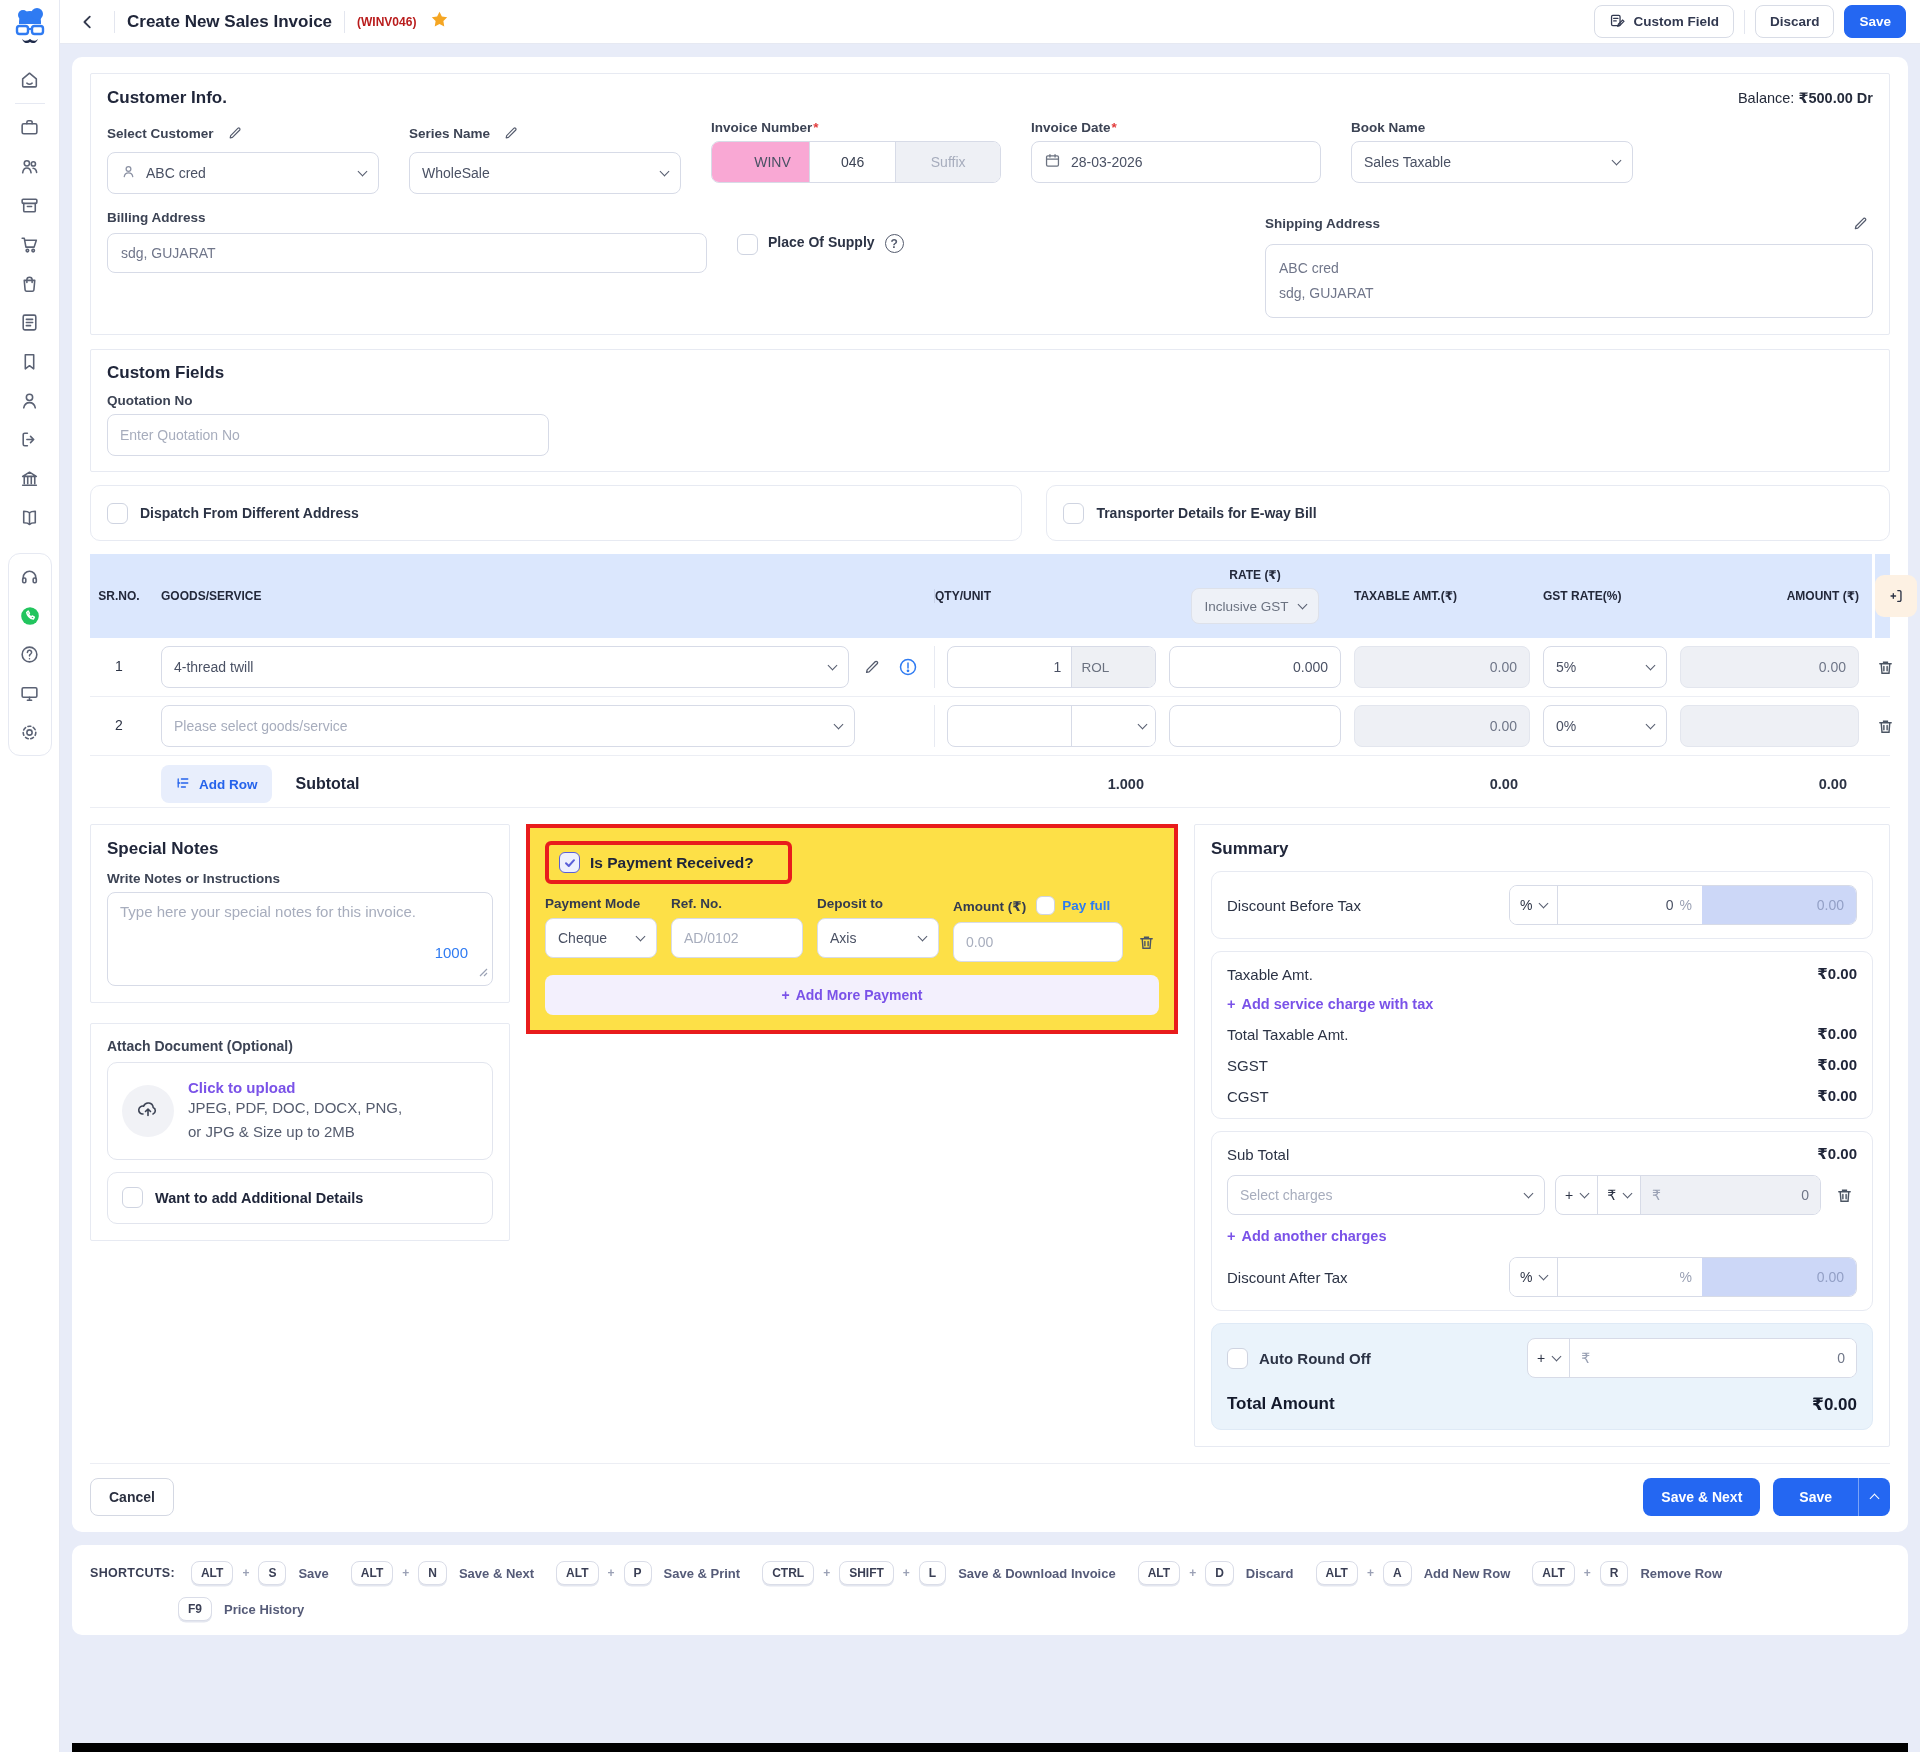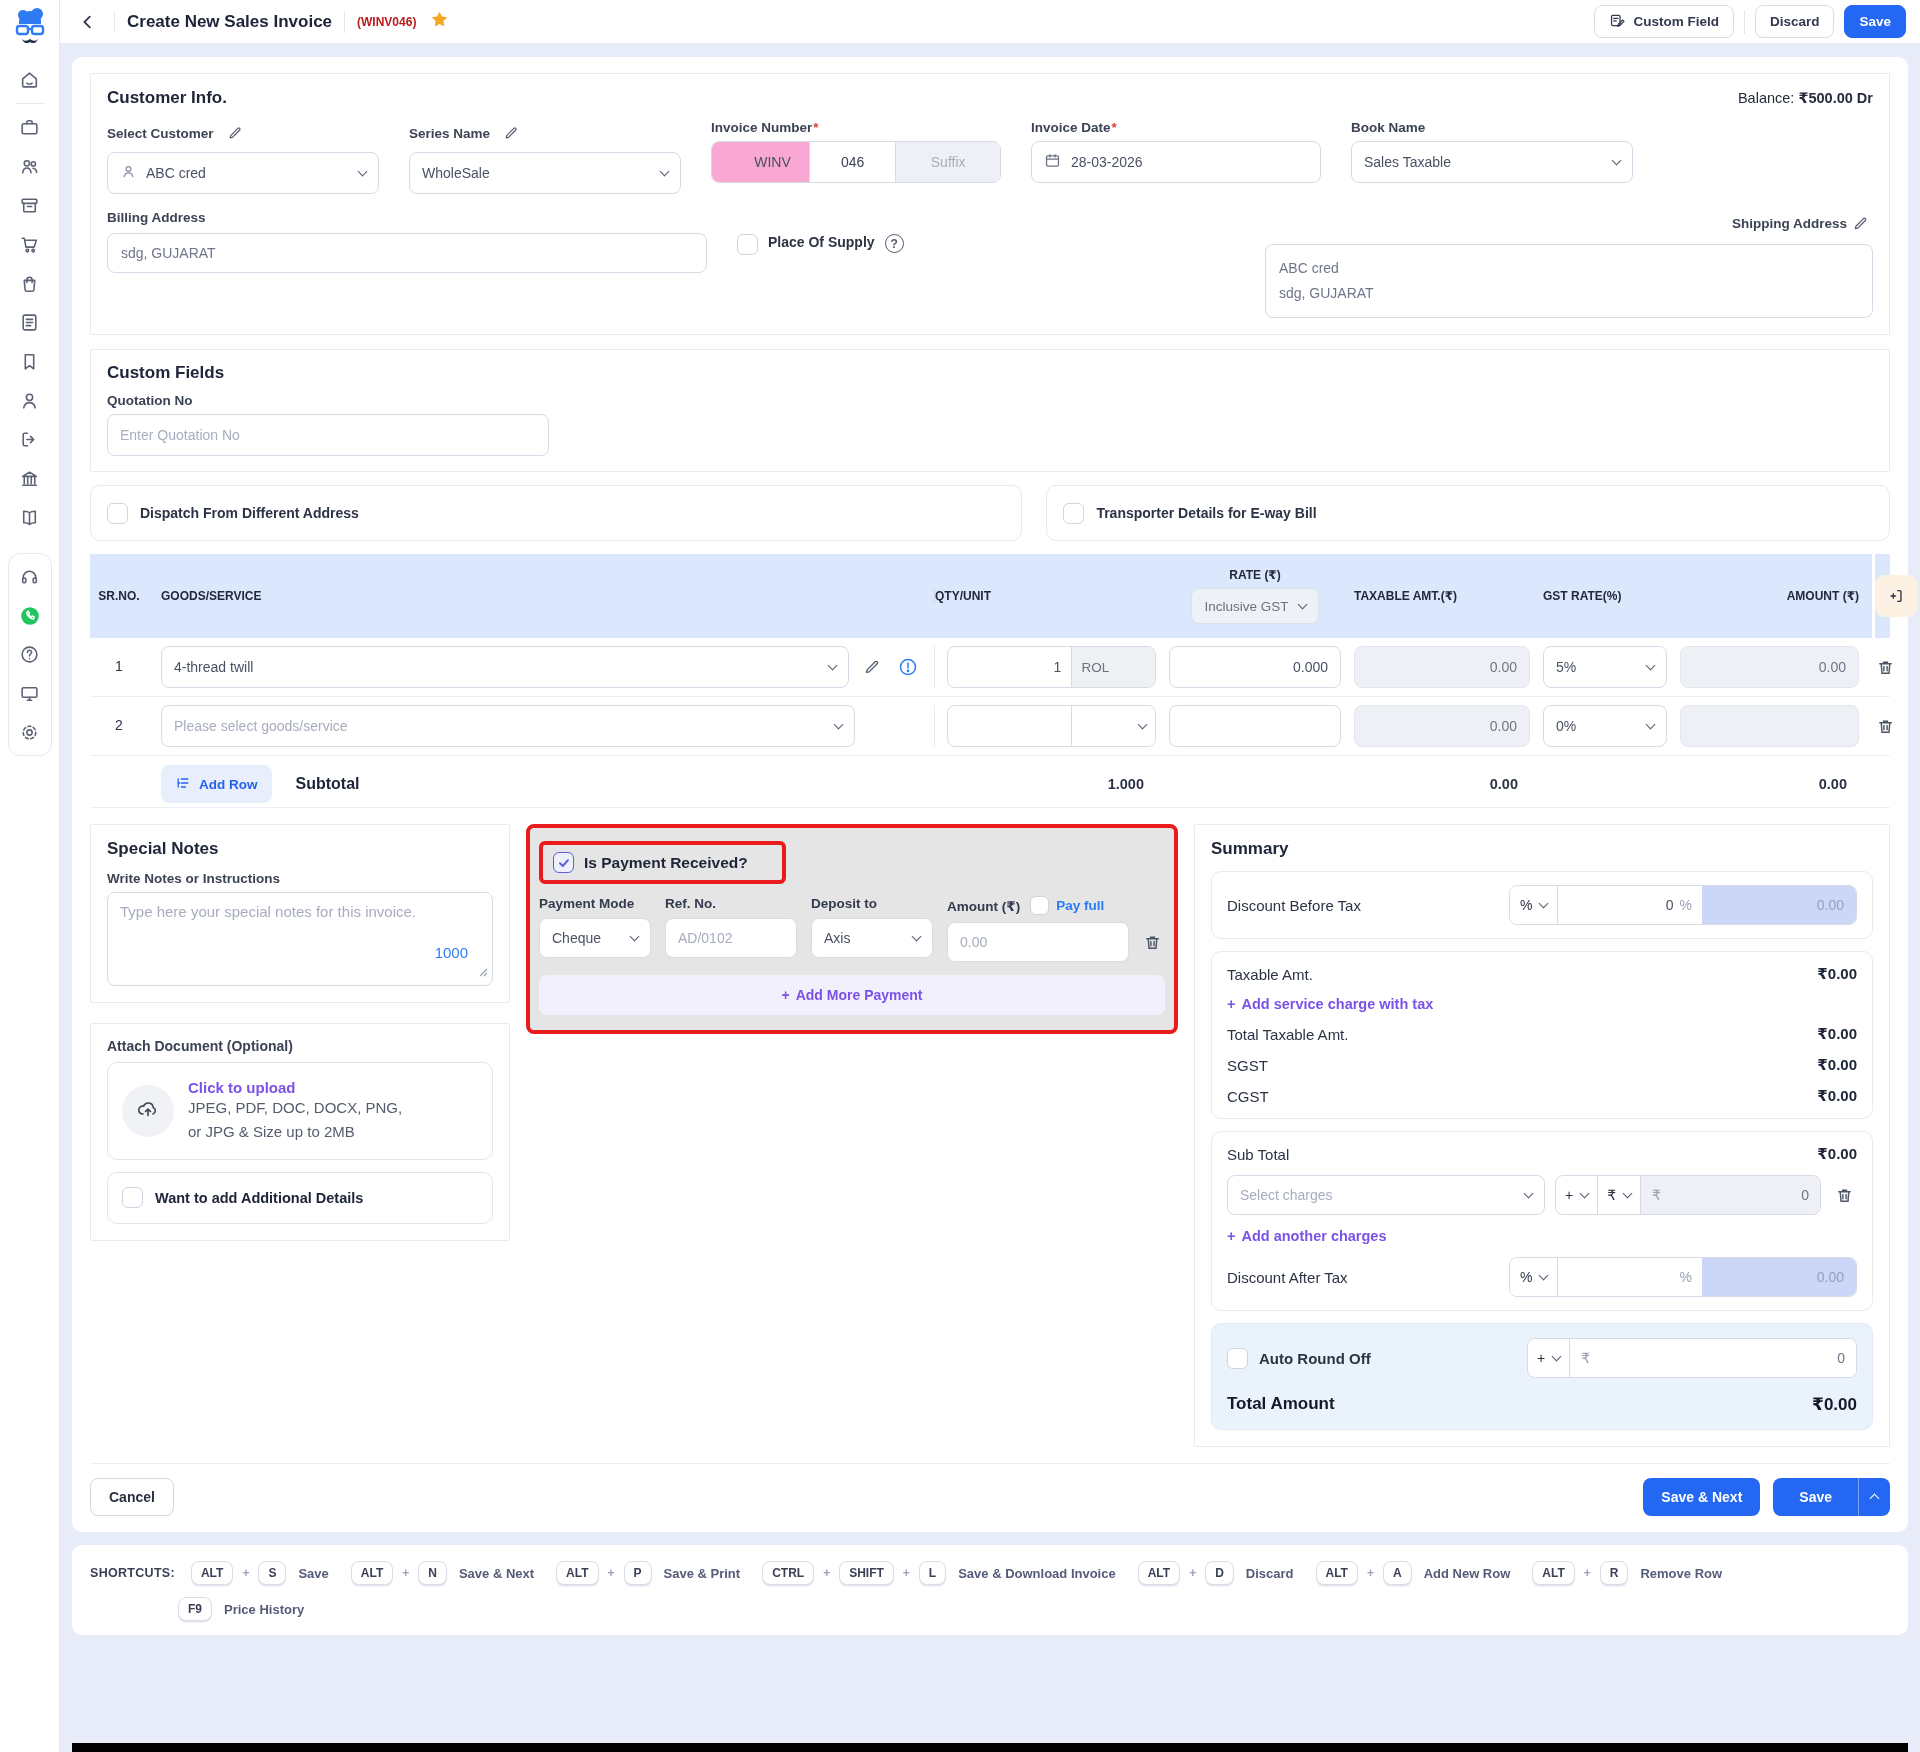--- a/index.html
+++ b/index.html
@@ -53,21 +53,21 @@
   .fcol { display:flex; flex-direction:column; gap:6px; }
   .segnum { display:flex; height:42px; border:1px solid #d7dbe7; border-radius:8px; overflow:hidden; }
   .segnum > div { display:flex; align-items:center; justify-content:center; font-size:14px; }
   .seg-pre { width:34%; background:#f9a8d4; color:#4a5164; border-right:1px solid #d7dbe7;padding-left:24px; }
   .seg-num { width:30%; background:#fff; color:#3c4354; border-right:1px solid #d7dbe7; }
   .seg-suf { flex:1; background:#eef0f5; color:#a7adbd; }
   .addr-row { display:grid; grid-template-columns:600px 1fr 608px; gap:30px; margin-top:16px; }
   .addr-box { border:1px solid #d7dbe7; border-radius:8px; padding:11px 13px; font-size:14px; color:#70768a; }
   .pos-wrap { display:flex; align-items:flex-start; gap:10px; padding-top:24px; }
   .qmark { width:19px; height:19px; border:1.5px solid #555c6e; border-radius:50%; display:flex; align-items:center; justify-content:center; font-size:12px; font-weight:700; color:#555c6e; }
-  .ship-head { display:flex; justify-content:flex-end; align-items:center;margin-left:28px; }
+  .ship-head { display:flex; justify-content:space-between; align-items:center; }
 
   
   .cf-panel { margin-top:14px; padding:13px 16px 15px; }
   .toggle-row { display:grid; grid-template-columns:1.05fr .95fr; gap:24px; margin-top:13px; }
   .toggle { border:1px solid #e7eaf2; border-radius:10px; height:56px; display:flex; align-items:center; gap:12px; padding:0 16px; font-size:14px; font-weight:600; color:#2c3345; }
 
   
   .tbl { margin-top:13px; }
   .trow { display:grid; grid-template-columns:58px 760px 222px 172px 176px 124px 179px 1fr; column-gap:13px; align-items:center; }
   .thead { background:#dbe7fd; min-height:84px; font-size:12px; font-weight:700; color:#23283a; }
@@ -101,21 +101,21 @@
   .ta-wrap textarea { resize:none; height:52px; font-size:15px; }
   .counter { position:absolute; right:24px; bottom:24px; color:#2f7bf2; font-weight:400; font-size:15px; }
   .grip { position:absolute; right:4px; bottom:4px; }
   .upload-box { border:1px solid #e2e5ee; border-radius:10px; margin-top:8px; padding:16px 14px; display:flex; gap:14px; align-items:center; }
   .up-circ { width:52px; height:52px; border-radius:50%; background:#f1f2f6; display:flex; align-items:center; justify-content:center; flex-shrink:0; }
   .up-link { color:#7a52e8; font-weight:600; font-size:15px; }
   .up-note { color:#555c6e; font-size:15px; line-height:1.55; }
   .addl { border:1px solid #e2e5ee; border-radius:10px; margin-top:12px; height:52px; display:flex; align-items:center; gap:12px; padding:0 14px; font-size:14.5px; font-weight:700; color:#20263a; }
 
   
-  .pay-outer { border:4px solid #e81c1c; border-radius:8px; background:#e5e5e5; padding:13px 9px 15px; }
+  .pay-outer { border:4px solid #e81c1c; border-radius:0; background:#fde047; padding:13px 15px 15px; }
   .pay-check { display:inline-flex; align-items:center; gap:10px; border:4px solid #e81c1c; border-radius:6px; padding:7px 34px 7px 10px; }
   .pay-check .t { font-size:15.5px; font-weight:700; color:#20263a; }
   .pay-grid { display:grid; grid-template-columns:112px 132px 122px 1fr; gap:14px; margin-top:12px; }
   .pay-lblrow { display:flex; align-items:center; gap:8px; font-size:13.5px; font-weight:600; color:#343b4e; }
   .payfull { display:flex; align-items:center; gap:7px; margin-left:2px; }
   .payfull .cb { width:19px; height:19px; }
   .payfull span { color:#2b7bf3; font-size:13.5px; font-weight:600; }
   .amt-row { display:flex; align-items:center; gap:10px; }
   .addmore { margin-top:13px; height:40px; background:#f3f0fd; border-radius:8px; display:flex; align-items:center; justify-content:center; gap:6px; color:#7a52e8; font-size:14px; font-weight:600; cursor:pointer; }
 

